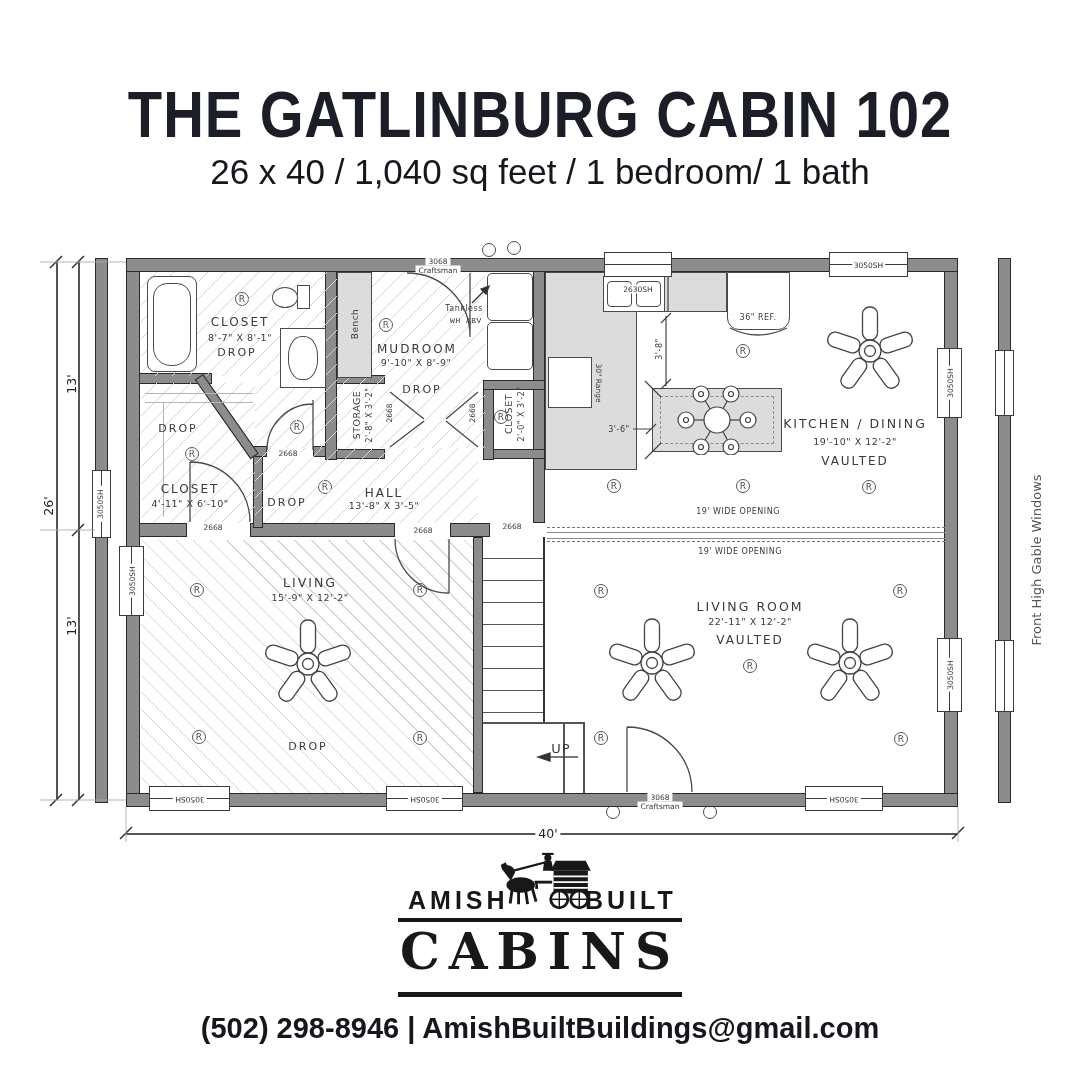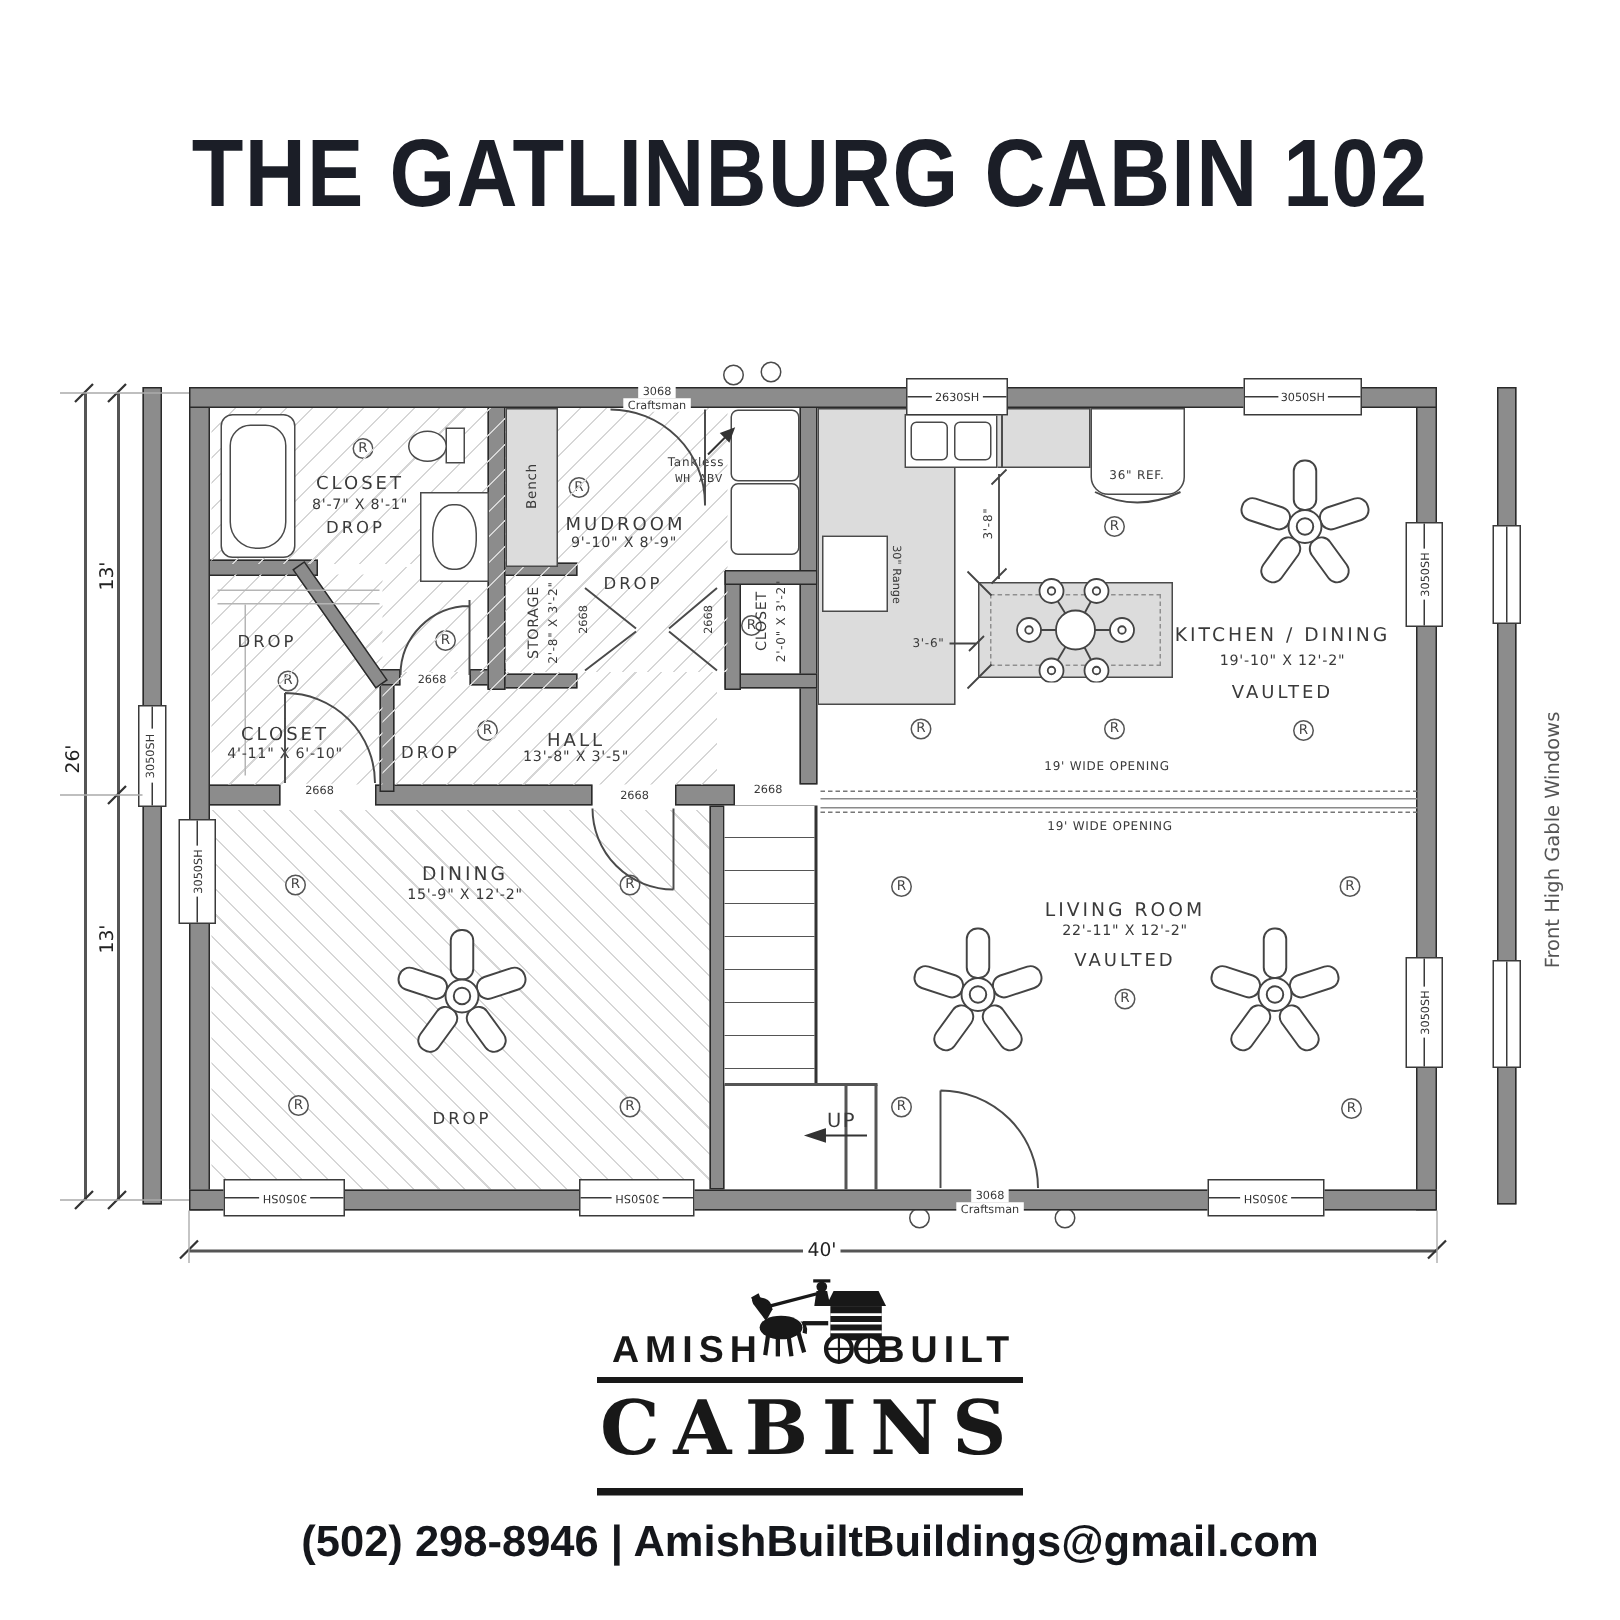--- a/index.html
+++ b/index.html
@@ -53,20 +53,21 @@
           font-weight:700;font-size:50px;letter-spacing:9px;color:#181818;}
   .contact{position:absolute;left:50%;top:1012px;transform:translateX(-50%);
           font-weight:700;font-size:29px;color:#15171c;white-space:nowrap;}
 </style>
 </head>
 <body>
 
 <div class="page">
 
   <div class="title">THE GATLINBURG CABIN 102</div>
+  <div class="subtitle">26 x 40 / 1,040 sq feet / 1 bedroom/ 1 bath</div>
 
   <div id="plan" style="position:absolute;left:0;top:0;width:1080px;height:860px;">
       <div class="hatch2" style="left: 141px; top: 540px; width: 334px; height: 253px;"></div>
       <div class="circ" style="left: 573.5px; top: 385.5px; width: 13px; height: 13px;"></div>
       <div class="circ" style="left: 552.5px; top: 385.5px; width: 13px; height: 13px;"></div>
       <div class="circ" style="left: 573.5px; top: 362.5px; width: 13px; height: 13px;"></div>
       <div class="circ" style="left: 552.5px; top: 362.5px; width: 13px; height: 13px;"></div>
       <div class="circ" style="left: 161px; top: 284px; width: 10px; height: 10px;"></div>
       <div class="circ" style="left: 629px; top: 272px; width: 10px; height: 10px;"></div>
       <div class="circ" style="left: 703px; top: 805px; width: 14px; height: 14px;"></div>
@@ -162,21 +163,21 @@
 
     <div class="dash-open" style="left:547px;top:527px;width:398px;"></div>
     <div class="dash-open" style="left:547px;top:541px;width:398px;"></div>
     <div class="beam" style="left:547px;top:532px;width:398px;height:5px;"></div>
 
     <div class="dimline" style="left:56px;top:262px;width:1.5px;height:538px;"></div>
     <div class="dimline" style="left:78px;top:262px;width:1.5px;height:538px;"></div>
     <div class="dimline" style="left:126px;top:833px;width:832px;height:1.5px;"></div>
 
     <div class="win h" style="left:604px;top:252px;width:68px;height:25px;">
-        <span style="transform:translate(-50%,-50%);">2630SH</span>
+        <span style="transform:translate(-50%,-50%);margin-top:24px;">2630SH</span>
       </div>
     <div class="win h" style="left:829px;top:252px;width:79px;height:25px;">
         <span style="transform:translate(-50%,-50%);">3050SH</span>
       </div>
     <div class="win h" style="left:149px;top:786px;width:81px;height:25px;">
         <span style="transform:translate(-50%,-50%) rotate(180deg);">3050SH</span>
       </div>
     <div class="win h" style="left:386px;top:786px;width:77px;height:25px;">
         <span style="transform:translate(-50%,-50%) rotate(180deg);">3050SH</span>
       </div>
@@ -211,21 +212,21 @@
     <div class="lbl s11" style="left:178px;top:428px;">DROP</div>
     <div class="lbl s12" style="left:384px;top:493px;">HALL</div>
     <div class="lbl s9" style="left:384px;top:505px;">13'-8" X 3'-5"</div>
     <div class="lbl s11" style="left:287px;top:502px;">DROP</div>
     <div class="lbl s13" style="left:855px;top:423px;">KITCHEN / DINING</div>
     <div class="lbl s9" style="left:855px;top:441px;">19'-10" X 12'-2"</div>
     <div class="lbl s12" style="left:855px;top:461px;">VAULTED</div>
     <div class="lbl s13" style="left:750px;top:606px;">LIVING ROOM</div>
     <div class="lbl s9" style="left:750px;top:621px;">22'-11" X 12'-2"</div>
     <div class="lbl s12" style="left:750px;top:640px;">VAULTED</div>
-    <div class="lbl s13" style="left:310px;top:582px;">DINING</div>
+    <div class="lbl s13" style="left:310px;top:582px;">LIVING</div>
     <div class="lbl s9" style="left:310px;top:597px;">15'-9" X 12'-2"</div>
     <div class="lbl s11" style="left:308px;top:746px;">DROP</div>
 
     <div class="lbl s8 r90" style="left:355px;top:324px;font-size:9px;">Bench</div>
     <div class="lbl s8" style="left:464px;top:308px;">Tankless</div>
     <div class="lbl s8" style="left:466px;top:320px;font-family:Liberation Mono, monospace;">WH ABV</div>
     <div class="lbl s7 rp90" style="left:598px;top:383px;">30" Range</div>
     <div class="lbl s8" style="left:758px;top:317px;">36" REF.</div>
     <div class="lbl" style="left:561px;top:748px;font-size:13px;letter-spacing:1px;">UP</div>
     <div class="lbl s8" style="left:738px;top:511px;">19' WIDE OPENING</div>

